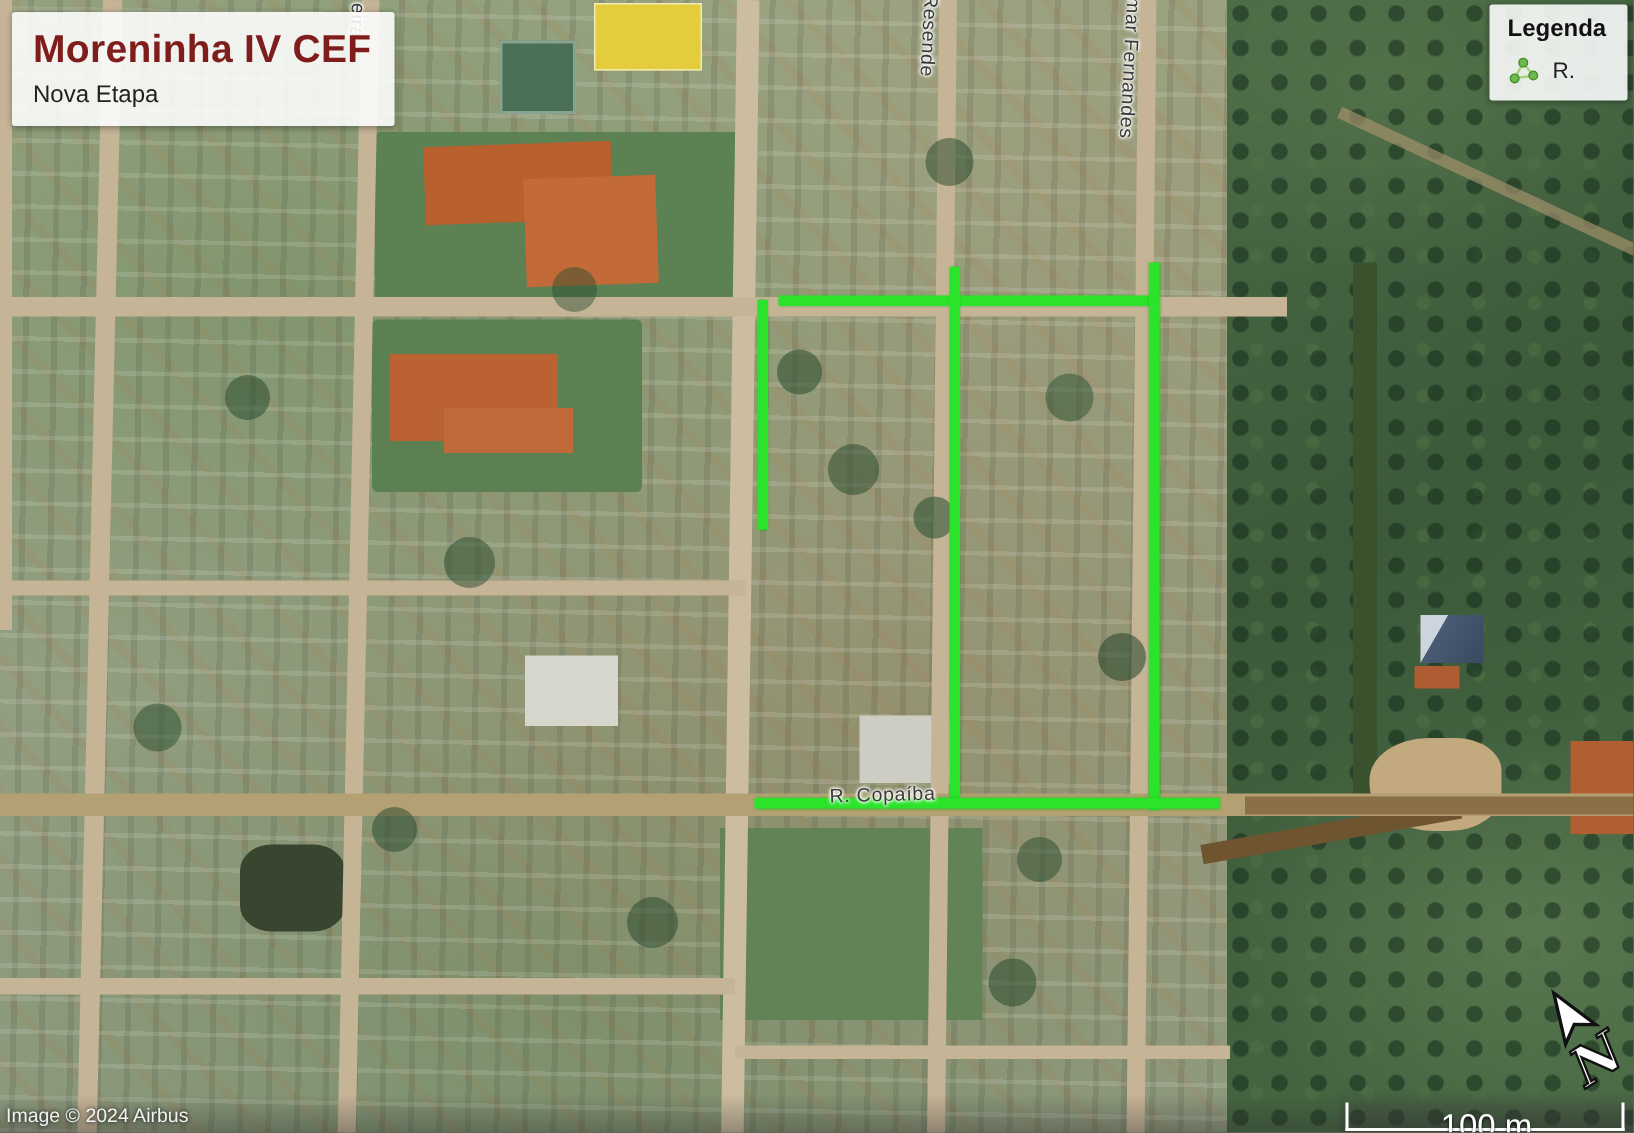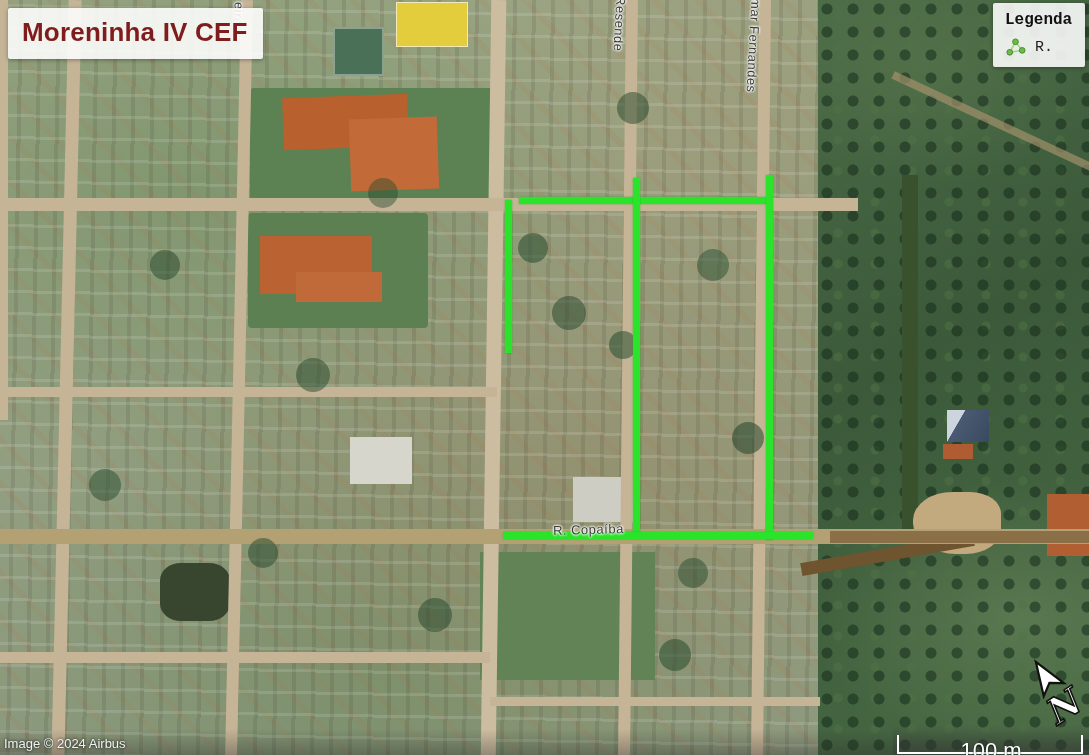--- a/index.html
+++ b/index.html
@@ -53,21 +53,21 @@
     white-space:nowrap;letter-spacing:.5px;
     text-shadow:0 0 3px #fff,0 0 3px #fff,0 0 2px #fff,0 0 2px #fff;
     transform:rotate(-1.5deg);}
   .street-label.vertical{writing-mode:vertical-rl;transform:rotate(3deg);}
 
   .card{position:absolute;background:rgba(255,255,255,.88);border-radius:2px;
     box-shadow:0 1px 4px rgba(0,0,0,.35);z-index:10;}
   .title-card{left:8px;top:8px;padding:9px 15px 11px 14px;min-width:198px;}
   .title-card .title{font-size:26px;font-weight:bold;color:#7f1d1d;letter-spacing:.2px;}
   .title-card .subtitle{font-size:16px;color:#222;margin-top:7px;}
-  .legend-card{left:993px;top:3px;width:70px;padding:8px 10px 9px 12px;font-family:Liberation Mono, monospace;}
+  .legend-card{left:993px;top:3px;width:70px;padding:8px 10px 9px 12px;}
   .legend-title{font-size:16px;font-weight:bold;color:#111;}
   .legend-row{display:flex;align-items:center;gap:9px;margin-top:8px;}
   .legend-label{font-size:15px;color:#222;}
 
   .ge-logo{position:absolute;left:6px;top:690px;z-index:10;font-size:31px;
     color:rgba(255,255,255,.85);letter-spacing:.5px;
     text-shadow:0 1px 3px rgba(0,0,0,.35);}
   .attribution{position:absolute;left:4px;top:736px;z-index:10;font-size:13px;
     color:rgba(255,255,255,.92);text-shadow:0 0 3px rgba(0,0,0,.9);}
   .bottom-fade{position:absolute;left:0;bottom:0;width:100%;height:26px;z-index:9;
@@ -134,20 +134,21 @@
 
   <div class="labels-layer">
       <div class="street-label" style="left: 553px; top: 522px;">R. Copaíba</div>
       <div class="street-label vertical" style="left: 612px; top: -4px;">Resende</div>
       <div class="street-label vertical" style="left: 746px; top: -2px;">mar Fernandes</div>
       <div class="street-label vertical" style="left: 231px; top: 2px;">eira</div>
     </div>
 
   <div class="card title-card">
     <div class="title">Moreninha IV CEF</div>
+    <div class="subtitle">Nova Etapa</div>
   </div>
 
   <div class="card legend-card">
     <div class="legend-title">Legenda</div>
     <div class="legend-row">
       <span style="display:inline-flex;">
         <svg width="21" height="21" viewBox="0 0 22 22">
           <path d="M5 16 L11 5 L18 14 L5 16" fill="none" stroke="#9ed67f" stroke-width="1.6"></path>
           <circle cx="5" cy="16" r="3" fill="#6cb94c" stroke="#488c2e" stroke-width="1"></circle>
           <circle cx="11" cy="5" r="3" fill="#6cb94c" stroke="#488c2e" stroke-width="1"></circle>

